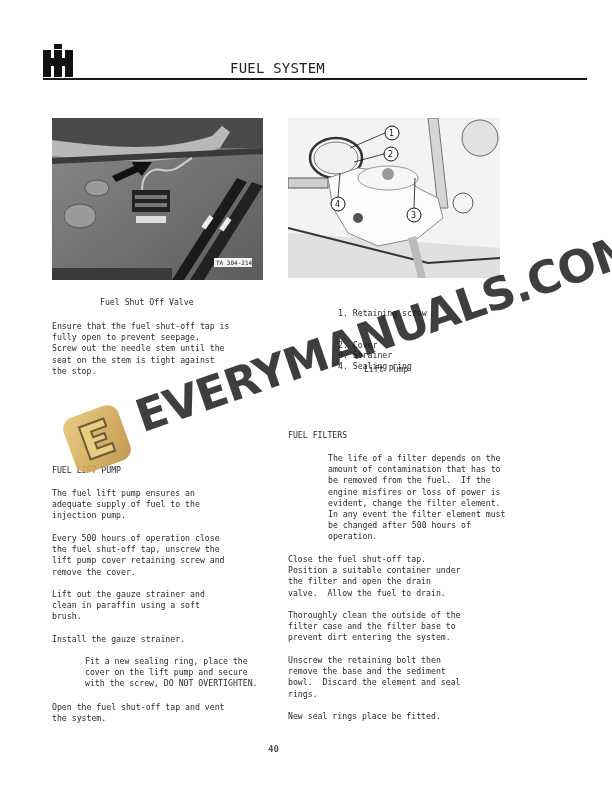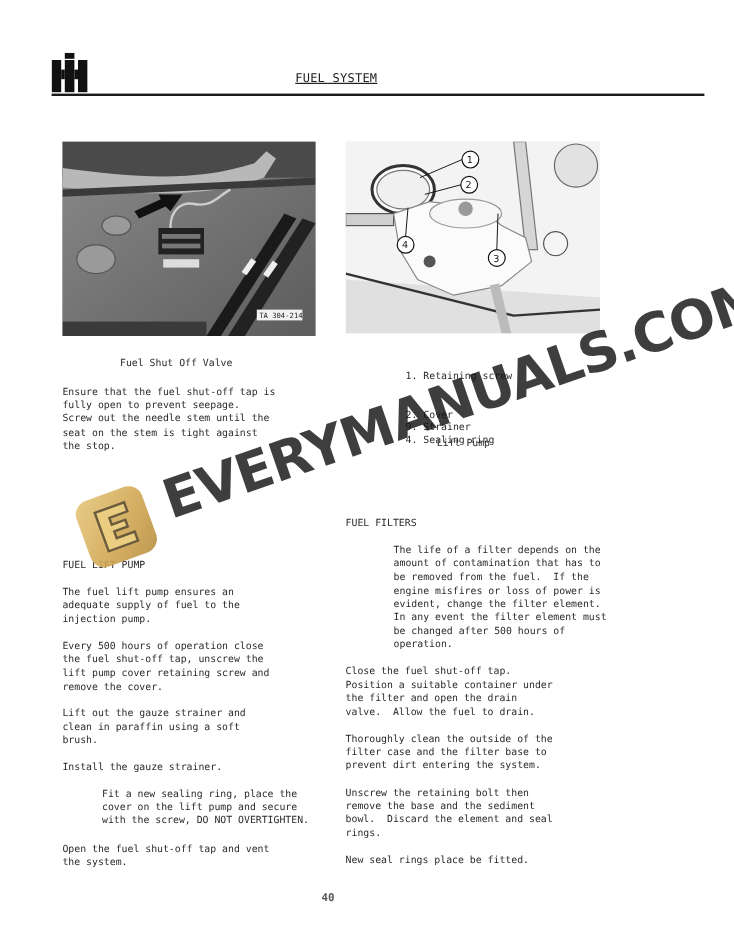--- a/index.html
+++ b/index.html
@@ -2,21 +2,21 @@
 <html><head>
 <meta charset="utf-8">
 <style>
   html, body { margin: 0; padding: 0; background: #ffffff; }
   body {
     width: 612px; height: 792px; position: relative; overflow: hidden;
     font-family: "DejaVu Sans Mono", monospace; color: #2a2a2a;
   }
   .abs { position: absolute; }
   .logo { left: 43px; top: 44px; width: 30px; height: 33px; }
-  .header-title { left: 246px; top: 60px; font-size: 10px; letter-spacing: 0.2px; color: #222; text-decoration: underline; }
+  .header-title { left: 230px; top: 60px; font-size: 14px; letter-spacing: 0.2px; color: #222; }
   .rule { left: 43px; top: 78px; width: 544px; height: 2px; background: #1a1a1a; }
 
   .photo { overflow: hidden; }
   .photo-left { left: 52px; top: 118px; width: 211px; height: 162px; background: #7a7a7a; }
   .photo-right { left: 288px; top: 118px; width: 212px; height: 160px; background: #f1f1f1; }
 
   .caption { font-size: 8.2px; line-height: 11.2px; white-space: pre; }
   .body-text { font-size: 8.2px; line-height: 11.2px; white-space: pre; }
 
   .watermark {

